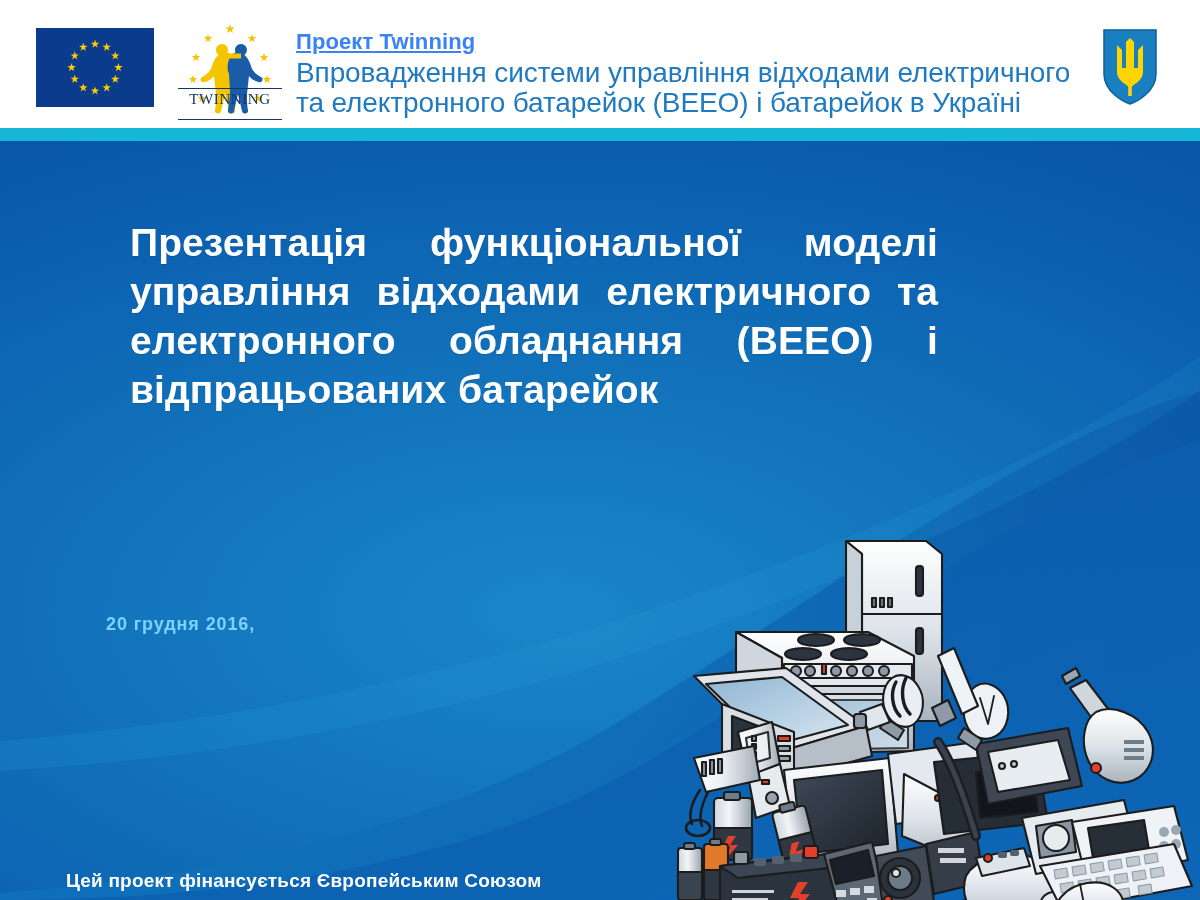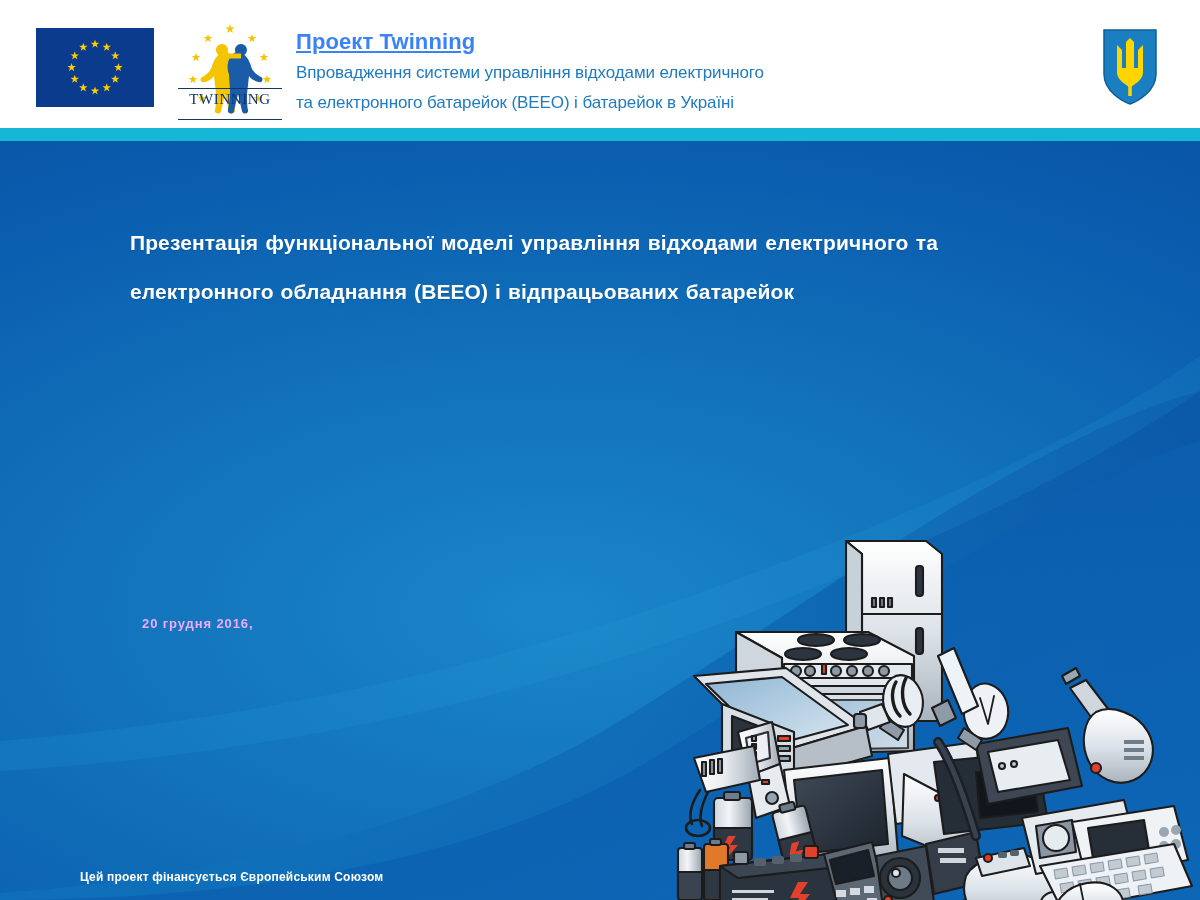--- a/index.html
+++ b/index.html
@@ -29,21 +29,21 @@
     border-top:1.4px solid #12356b; border-bottom:1.4px solid #12356b;
     line-height:21px;
   }
   #hdr-text { position:absolute; left:296px; top:28px; width:790px; }
   #hdr-title {
     color:#3b82f6; font-size:22px; font-weight:bold; line-height:28px;
     letter-spacing:.1px;
     text-decoration:underline;
   }
   #hdr-sub {
-    color:#1f7ac0; font-size:17px; line-height:30px; font-weight:400;
+    color:#1f7ac0; font-size:28px; line-height:30px; font-weight:400;
     letter-spacing:-.1px; margin-top:2px;
   }
   #ua-emblem { position:absolute; left:1102px; top:28px; width:56px; height:78px; }
 
   
   #cyan-bar {
     position:absolute; left:0; top:128px; width:1200px; height:13px;
     background:#16b6d6; z-index:39;
   }
 
@@ -54,41 +54,40 @@
       radial-gradient(120% 95% at 46% 62%, #1a86c9 0%, #1273bb 32%, #0a5cae 66%, #074c9c 100%);
     overflow:hidden;
   }
   #wave-svg { position:absolute; left:0; top:0; width:1200px; height:759px; }
 
   
   #title-block {
     position:absolute; left:130px; top:218px; width:808px; z-index:20;
   }
   #main-title {
-    color:#ffffff; font-size:21px; font-weight:bold; line-height:49px;
+    color:#ffffff; font-size:39px; font-weight:bold; line-height:49px;
     text-align:justify; text-align-last:left; letter-spacing:.1px;
     text-shadow:0 1px 1px rgba(0,0,0,.12);
     word-spacing:1px;
   }
 
   
   #date-block { position:absolute; left:106px; top:610px; z-index:20; }
   #date-block div {
-    color:#f0abfc; font-size:13px; font-weight:bold; line-height:28px;
+    color:#7dd3fc; font-size:18px; font-weight:bold; line-height:28px;
     letter-spacing:.9px;
-    margin-left:36px;
   }
 
   
   #ewaste { position:absolute; left:676px; top:395px; width:520px; height:400px; z-index:15; }
 
   
   #footer-text {
-    position:absolute; left:80px; top:870px; z-index:30;
-    color:#ffffff; font-size:12px; font-weight:bold; letter-spacing:.2px;
+    position:absolute; left:66px; top:870px; z-index:30;
+    color:#ffffff; font-size:19px; font-weight:bold; letter-spacing:.2px;
   }
 </style>
 </head>
 <body>
 
 <div id="slide">
 
   <div id="header">
 
     <div id="eu-flag">

